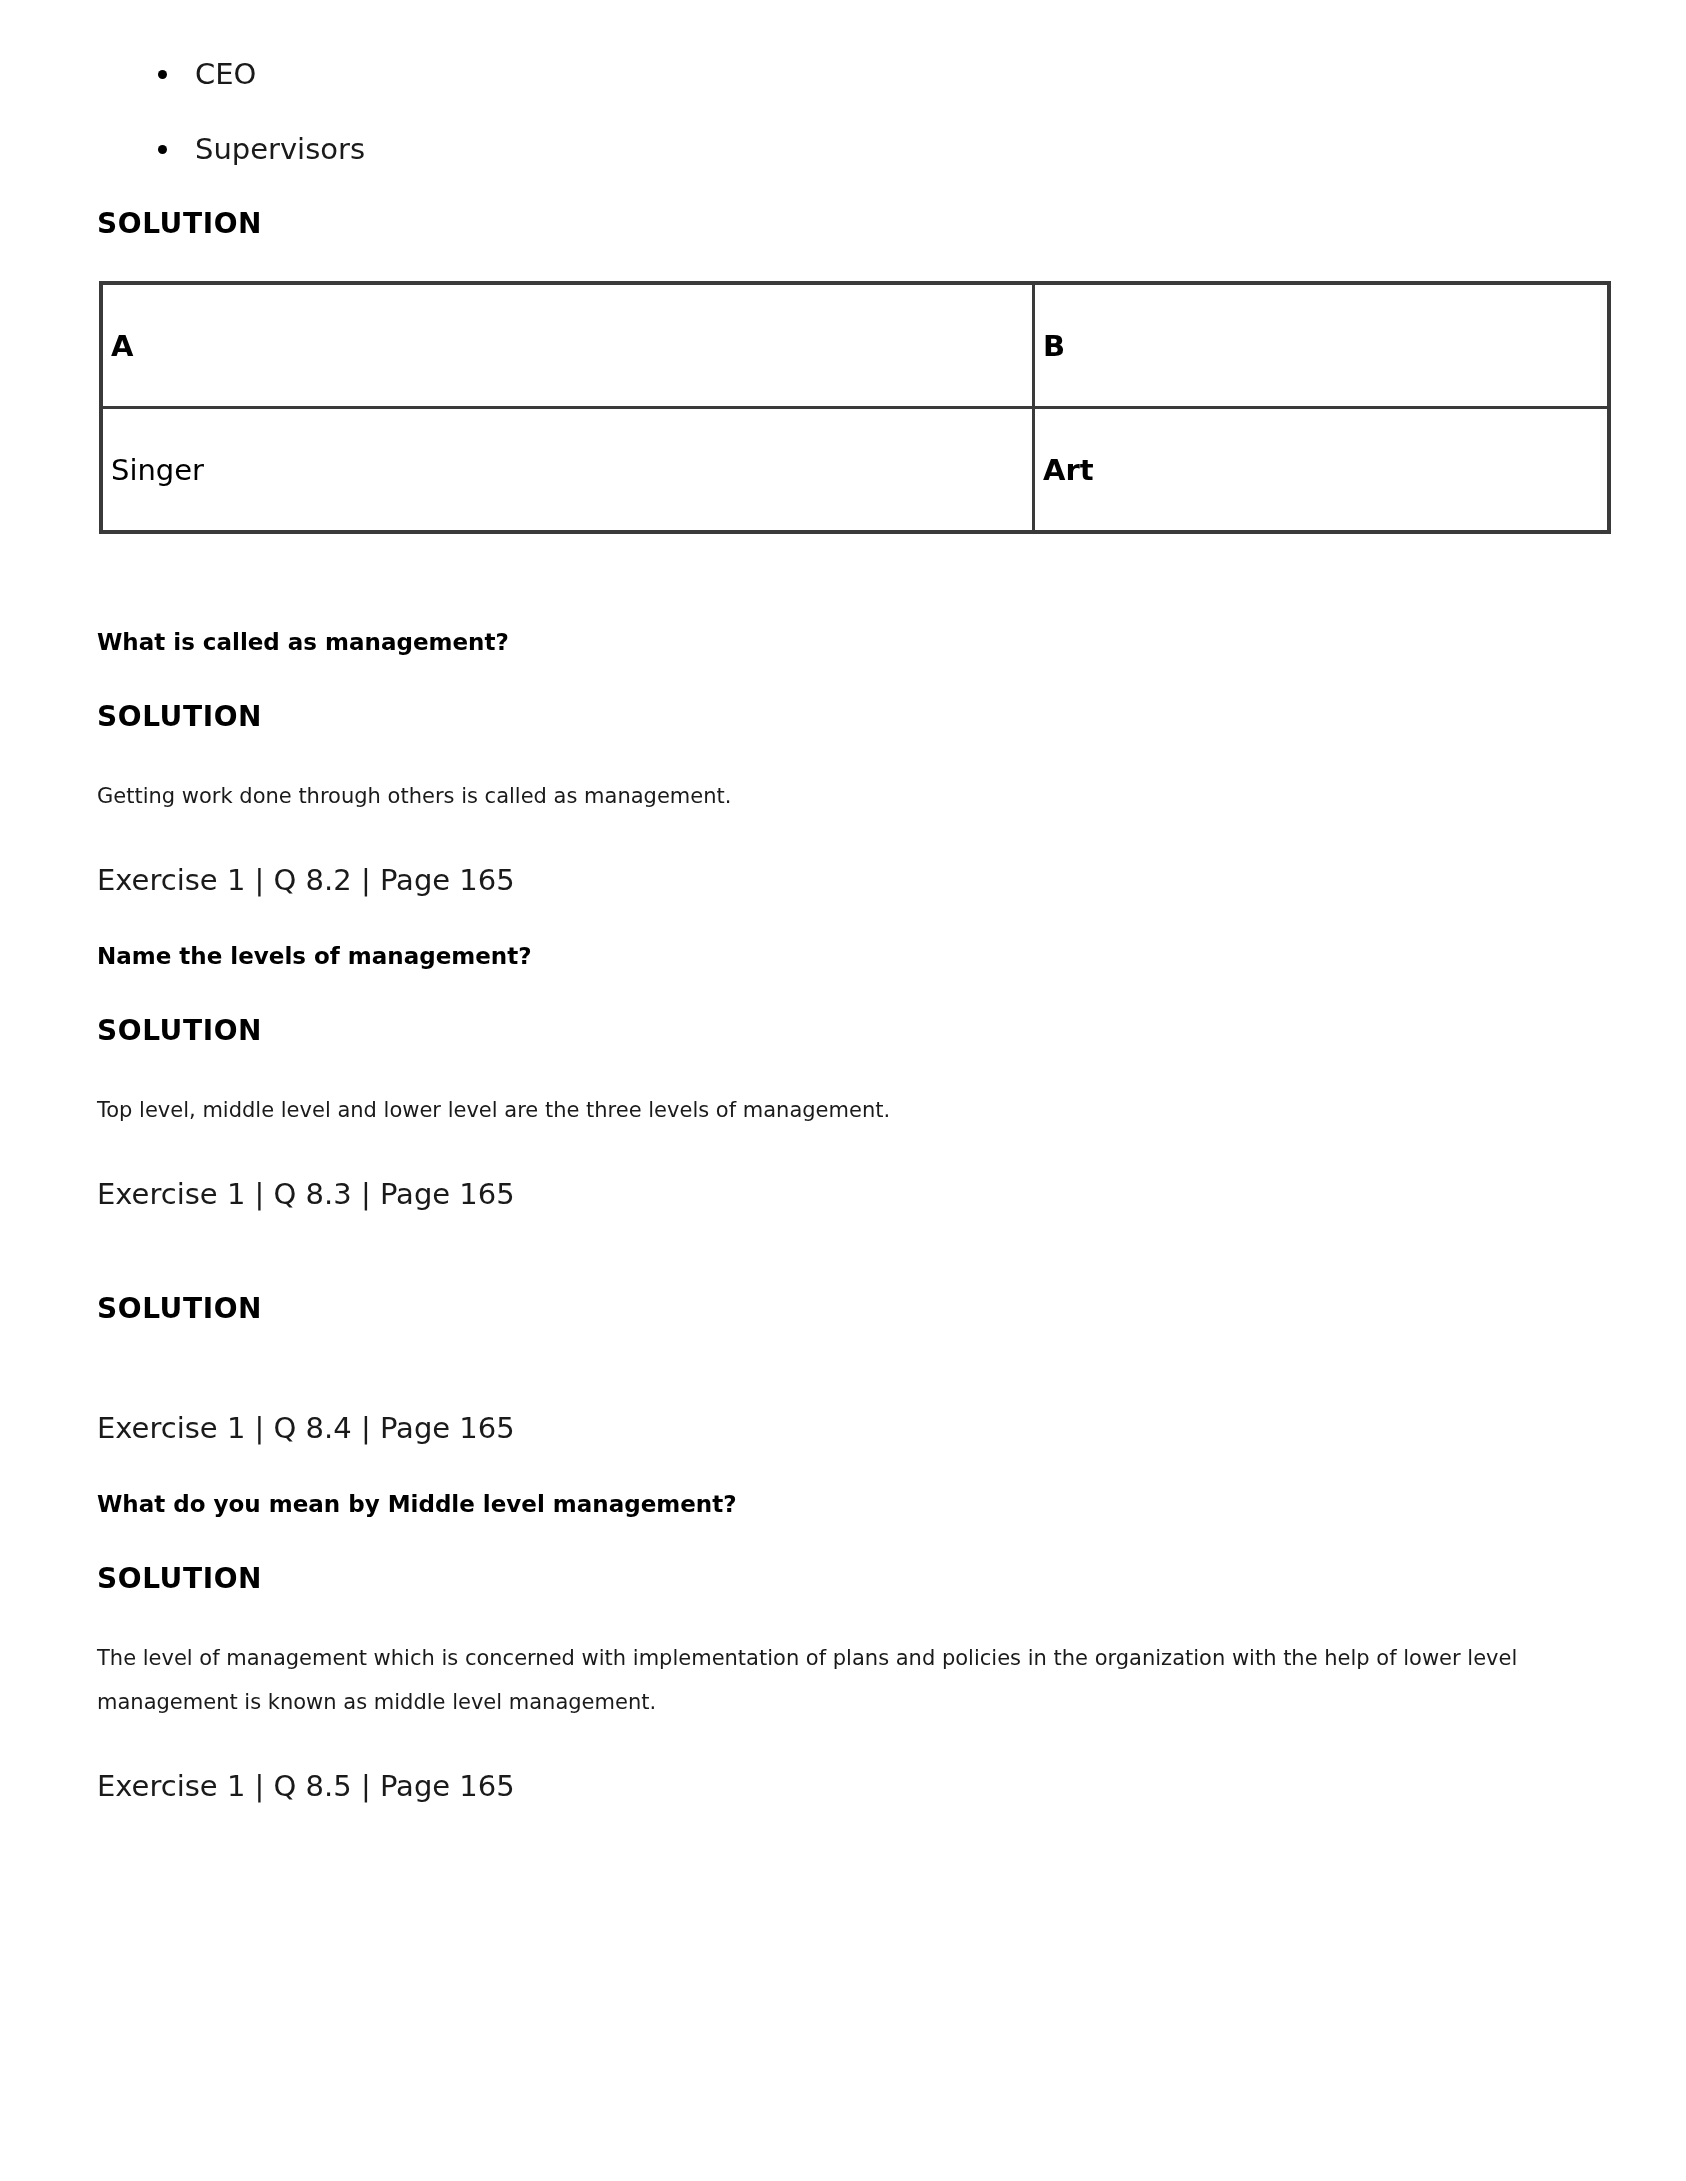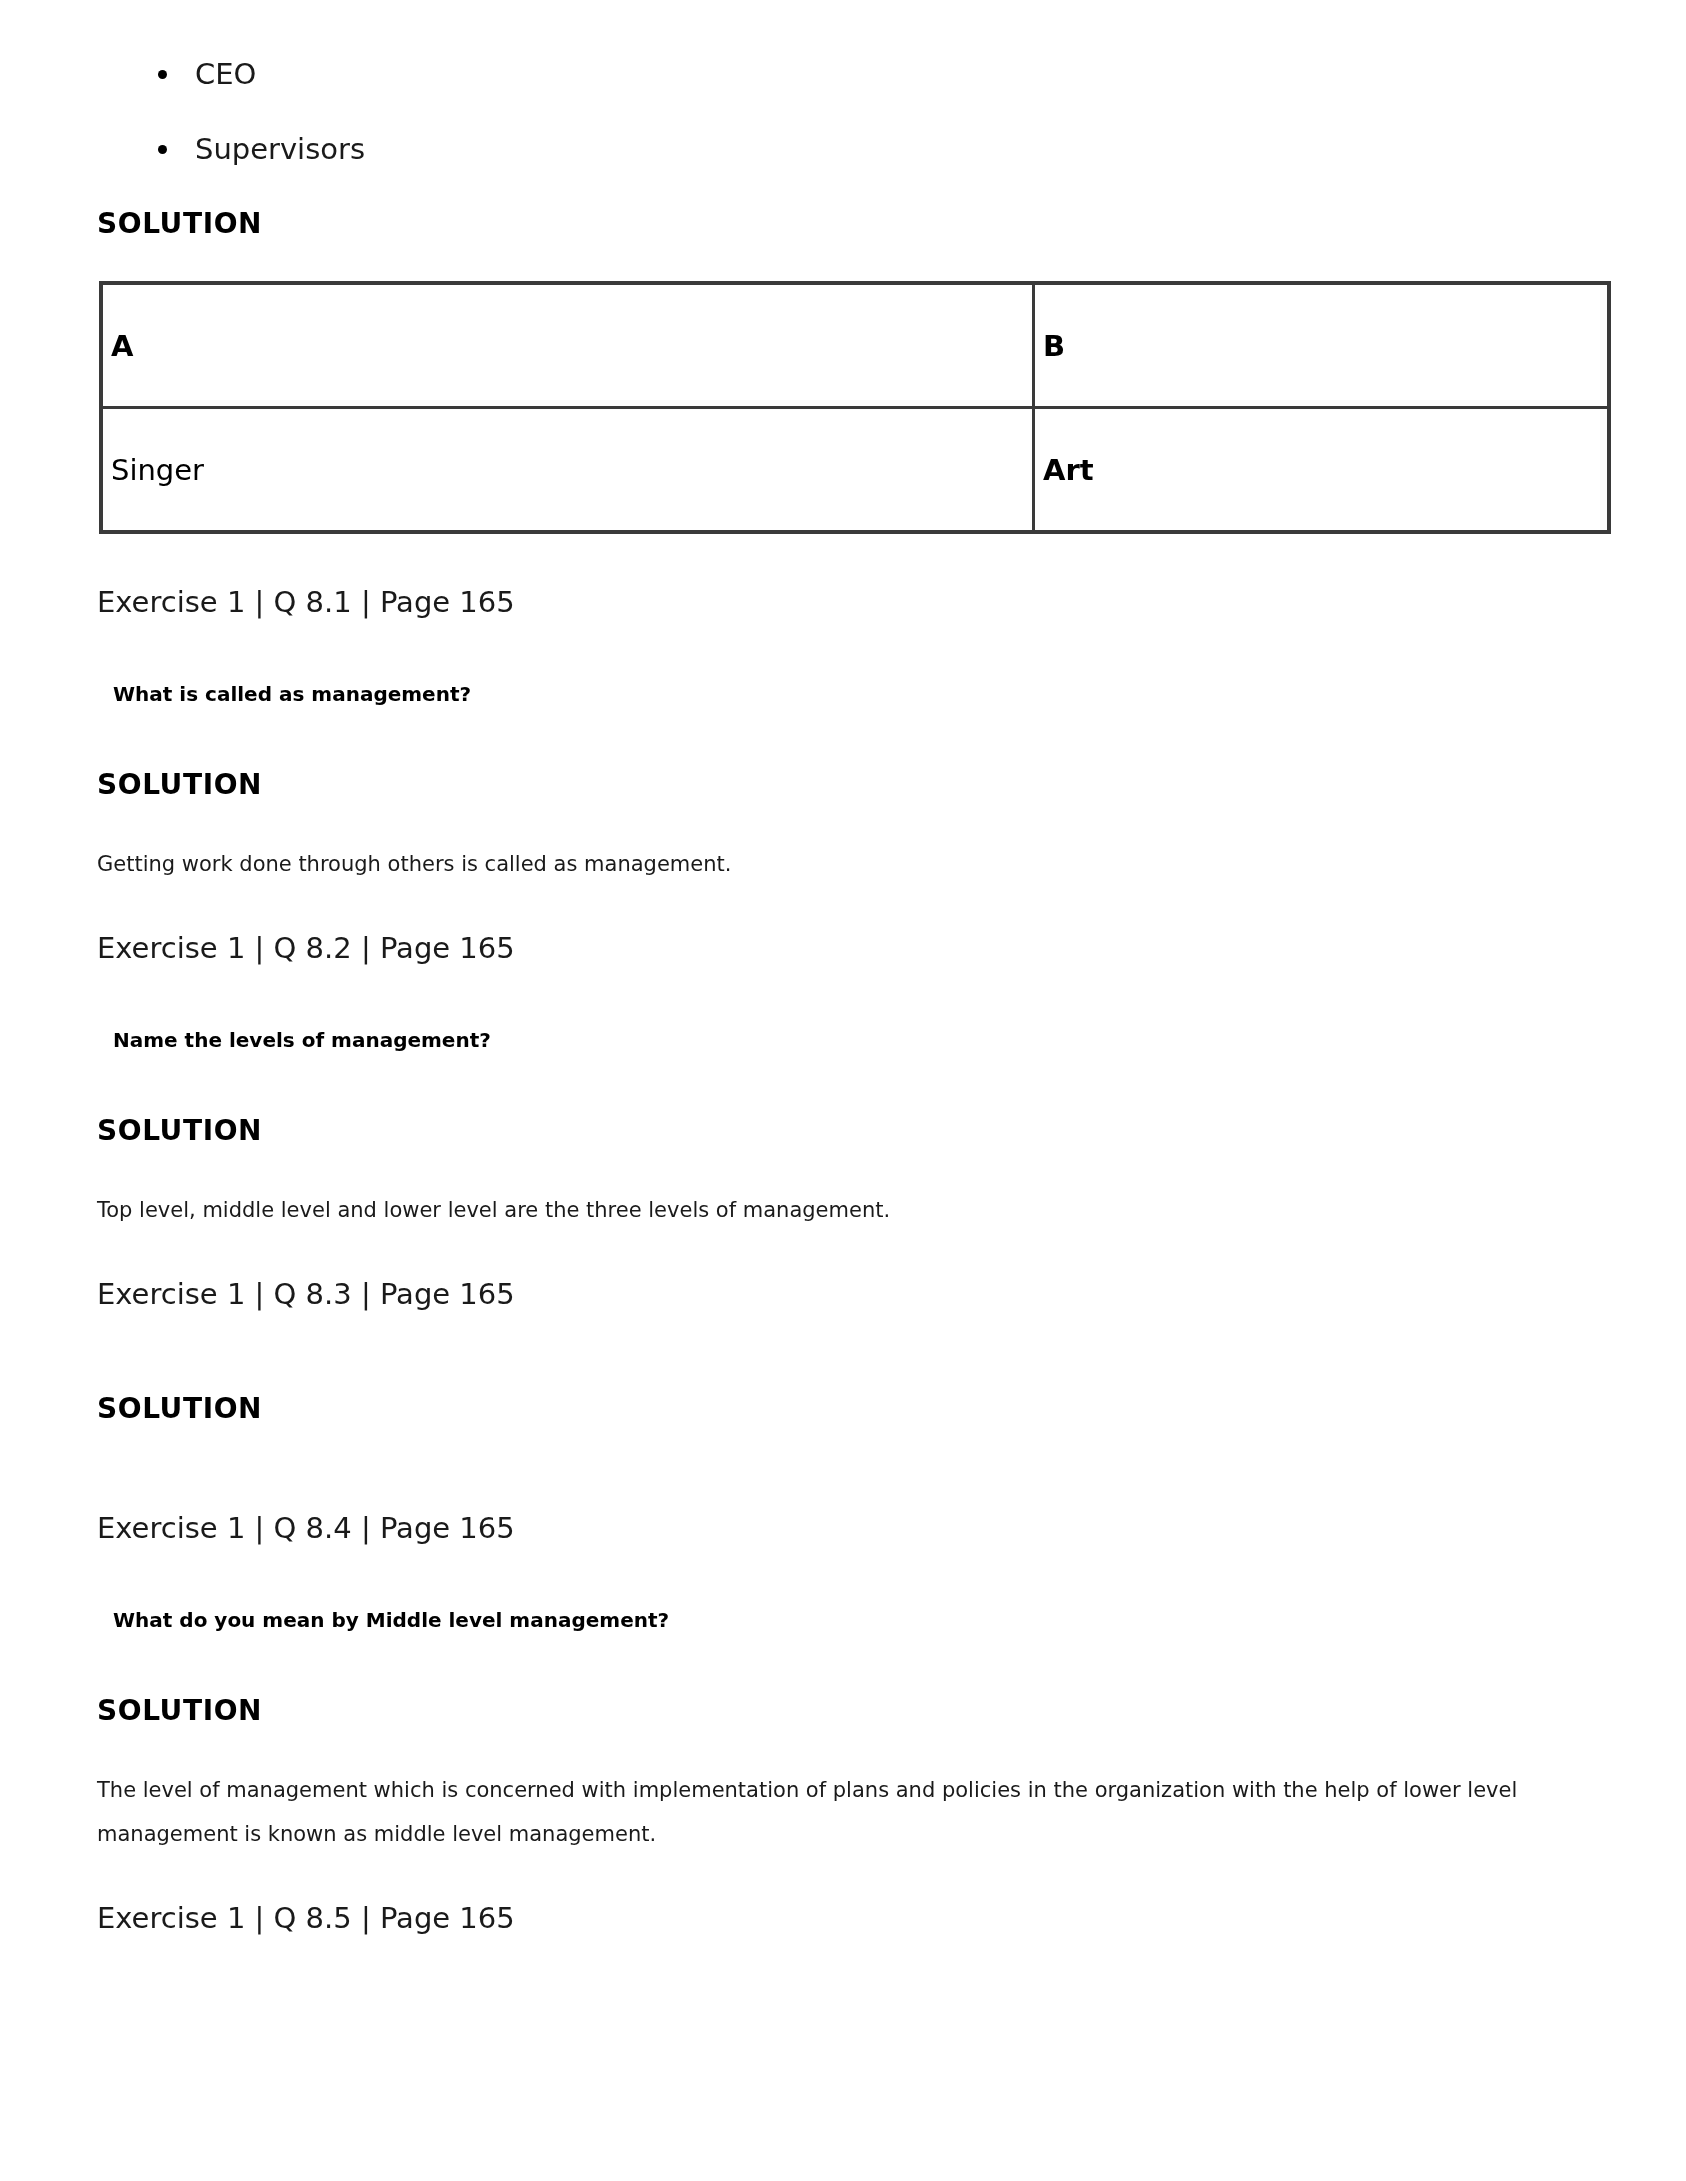--- a/index.html
+++ b/index.html
@@ -58,24 +58,24 @@
 
   
   .solution-heading {
     font-size: 28px;
     font-weight: bold;
     letter-spacing: 0.6px;
     line-height: 34px;
     margin: 30px 0 0 0;
   }
   .question-heading {
-    font-size: 20px;
+    font-size: 23px;
     font-weight: bold;
     line-height: 36px;
-    margin: 16px;
+    margin: 0;
   }
   .meta-line {
     font-size: 29px;
     line-height: 36px;
     margin: 0;
     color: #1a1a1a;
   }
   .body-para {
     font-size: 21px;
     line-height: 44px;
@@ -135,21 +135,20 @@
         </tr>
         <tr>
           <td class="col-a val-plain">Singer</td>
           <td class="col-b val-bold">Art</td>
         </tr>
       </tbody>
     </table>
 
     <div class="gap-lg"></div>
     <div>
-      <p class="meta-line">Exercise 1 | Q 8.1 | Page 165</p>
       <div class="gap-sm"></div>
       <p class="question-heading">What is called as management?</p>
       <div class="gap-sm"></div>
       <p class="solution-heading" style="margin-top:0">SOLUTION</p>
       <div class="gap-sm"></div>
       <p class="body-para">Getting work done through others is called as management.</p>
     </div>
 
     <div class="gap-md"></div>
     <div>

